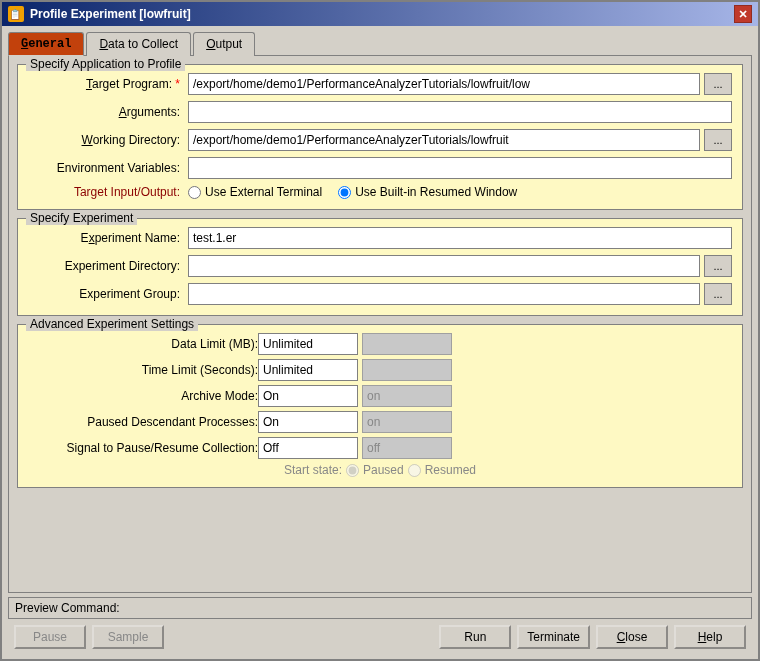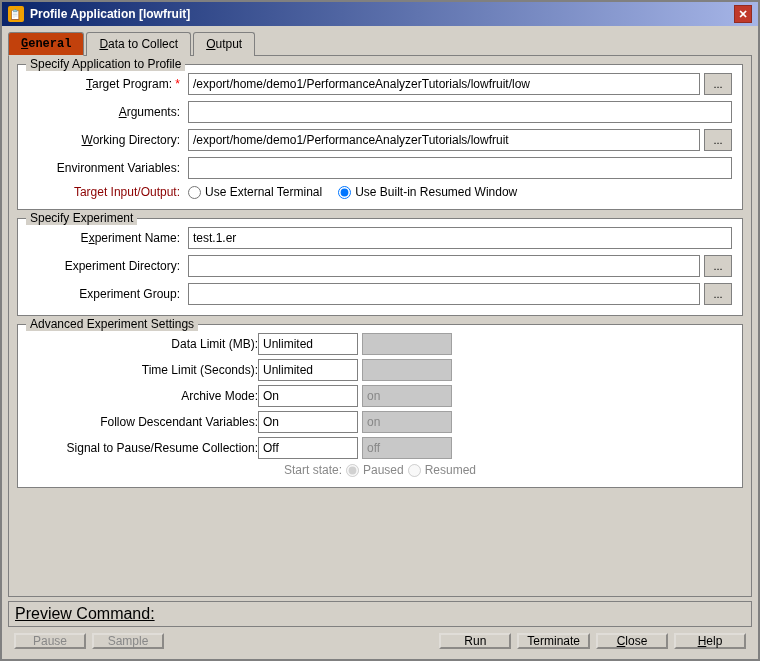--- a/index.html
+++ b/index.html
@@ -115,21 +115,21 @@
       flex-direction: column;
       gap: 8px;
       overflow-y: auto;
     }
 
     
     .section {
       border: 1px solid #808080;
       padding: 8px 10px 10px 10px;
       position: relative;
-      background: #ffffff;
+      background: #fef9c3;
     }
 
     .section-title {
       position: absolute;
       top: -8px;
       left: 8px;
       background: #d4d0c8;
       padding: 0 4px;
       font-size: 12px;
       font-weight: normal;
@@ -251,22 +251,21 @@
     
     .preview-bar {
       background: #d4d0c8;
       border: 1px solid #808080;
       padding: 3px 6px;
       flex-shrink: 0;
       margin-top: 4px;
     }
 
     .preview-label {
-      font-size: 16px;
-      text-decoration: underline;
+      font-size: 12px;
     }
 
     
     .bottom-bar {
       display: flex;
       align-items: center;
       justify-content: space-between;
       padding: 6px 6px 4px 6px;
       flex-shrink: 0;
     }
@@ -276,21 +275,21 @@
       gap: 6px;
     }
 
     .btn-group-right {
       display: flex;
       gap: 6px;
     }
 
     .btn {
       min-width: 72px;
-      height: 16px;
+      height: 24px;
       background: #d4d0c8;
       border: 2px outset #e0ddd8;
       cursor: pointer;
       font-size: 12px;
       padding: 2px 8px;
       display: flex;
       align-items: center;
       justify-content: center;
     }
 
@@ -312,21 +311,21 @@
     }
   </style>
 </head>
 <body>
 
 <div class="window">
 
   <div class="title-bar">
     <div class="title-bar-left">
       <div class="title-bar-icon">📋</div>
-      <span class="title-bar-title">Profile Application [lowfruit]</span>
+      <span class="title-bar-title">Profile Experiment [lowfruit]</span>
     </div>
     <div class="title-bar-close">✕</div>
   </div>
 
   <div class="window-content">
 
     <div class="tab-bar">
       <div class="tab active">
         <span><span class="tab-underline">G</span>eneral</span>
       </div>
@@ -451,21 +450,21 @@
           <div class="select-combo">
             <select class="combo-input" style="width:100px;height:22px;border:1px solid #808080;font-size:12px;background:white;padding:2px 4px;">
               <option>On</option>
               <option>Off</option>
             </select>
           </div>
           <input class="extra-input" type="text" value="on" style="background: rgb(200, 200, 200); color: rgb(136, 136, 136);" readonly="">
         </div>
 
         <div class="advanced-row">
-          <div class="advanced-label">Follow Descendant Variables:</div>
+          <div class="advanced-label">Paused Descendant Processes:</div>
           <div class="select-combo">
             <select class="combo-input" style="width:100px;height:22px;border:1px solid #808080;font-size:12px;background:white;padding:2px 4px;">
               <option>On</option>
               <option>Off</option>
             </select>
           </div>
           <input class="extra-input" type="text" value="on" style="background: rgb(200, 200, 200); color: rgb(136, 136, 136);" readonly="">
         </div>
 
         <div class="advanced-row">

